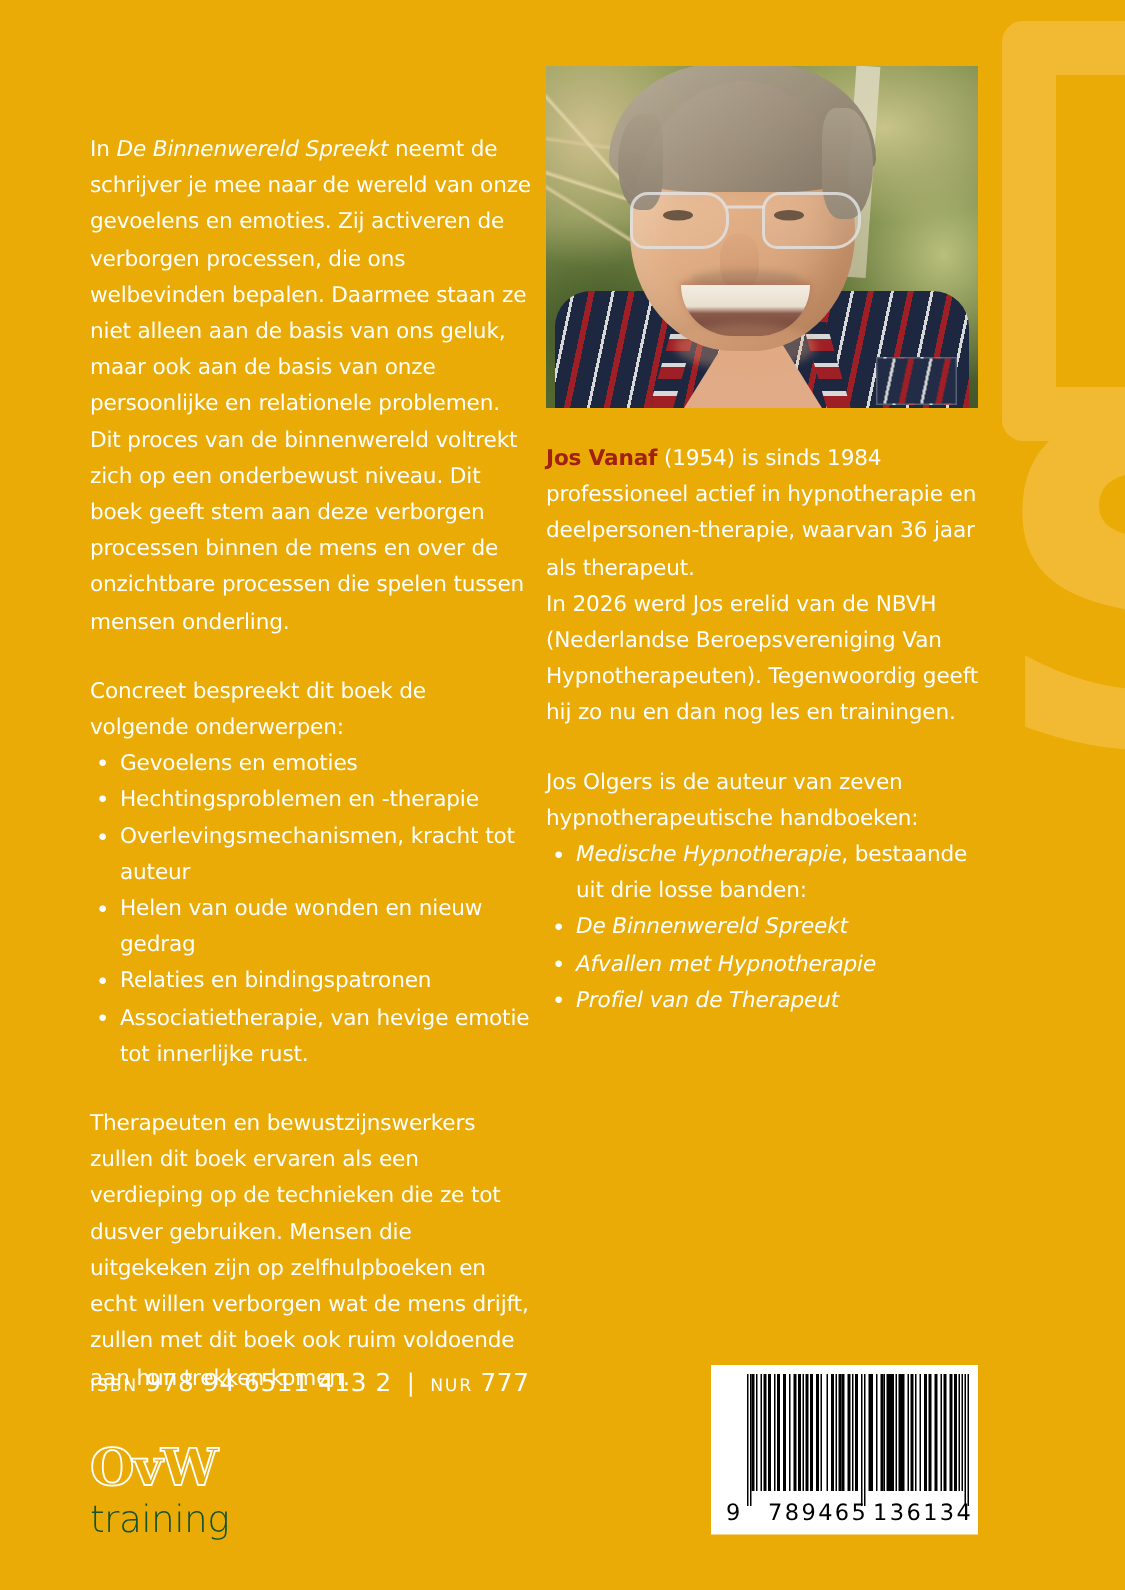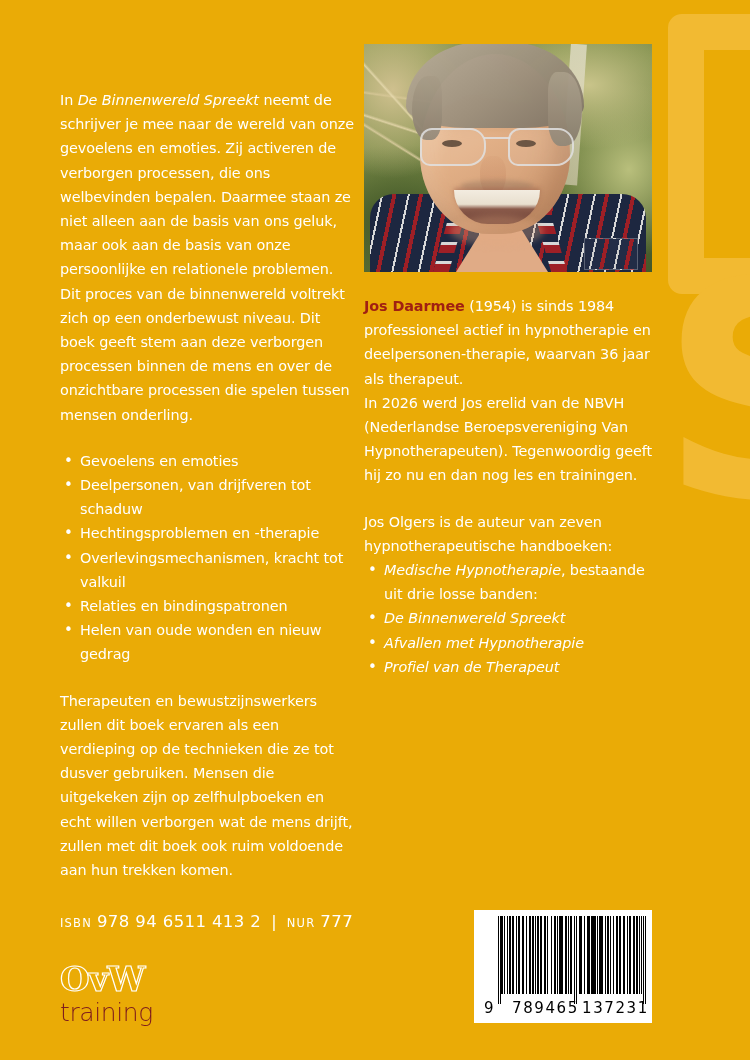--- a/index.html
+++ b/index.html
@@ -384,21 +384,21 @@
     font-size: 34px;
     line-height: 34px;
     color: transparent;
     -webkit-text-stroke: 1.2px #ffffff;
     letter-spacing: -1px;
   }
   .logo-training {
     font-family: "DejaVu Sans", sans-serif;
     font-size: 25px;
     line-height: 30px;
-    color: #7f1d1d;
+    color: #14532d;
     font-weight: 300;
     margin-top: 2px;
     letter-spacing: -0.4px;
   }
 
   
   #barcode {
     position: absolute;
     left: 474px;
     top: 910px;
@@ -453,28 +453,29 @@
 
   <div class="col-left">
 
     <div class="body-text">
       <p class="para"><span>In </span><em>De Binnenwereld Spreekt</em><span> neemt de schrijver je mee naar de wereld van onze gevoelens en emoties. Zij activeren de verborgen processen, die ons welbevinden bepalen. Daarmee staan ze niet alleen aan de basis van ons geluk, maar ook aan de basis van onze persoonlijke en relationele problemen.</span></p>
       <p class="para">Dit proces van de binnenwereld voltrekt zich op een onderbewust niveau. Dit boek geeft stem aan deze verborgen processen binnen de mens en over de onzichtbare processen die spelen tussen mensen onderling.</p>
     </div>
 
     <div class="gap"></div>
 
+    <div class="body-text">Concreet bespreekt dit boek de volgende onderwerpen:</div>
 
     <ul class="bullets body-text">
       <li>Gevoelens en emoties</li>
-      <li>Deelpersonen, van drijfveren tot schaduw</li>
       <li>Hechtingsproblemen en -therapie</li>
-      <li>Overlevingsmechanismen, kracht tot valkuil</li>
+      <li>Overlevingsmechanismen, kracht tot auteur</li>
+      <li>Helen van oude wonden en nieuw gedrag</li>
       <li>Relaties en bindingspatronen</li>
-      <li>Helen van oude wonden en nieuw gedrag</li>
+      <li>Associatietherapie, van hevige emotie tot innerlijke rust.</li>
     </ul>
 
     <div class="gap"></div>
 
     <p class="para body-text">Therapeuten en bewustzijnswerkers zullen dit boek ervaren als een verdieping op de technieken die ze tot dusver gebruiken. Mensen die uitgekeken zijn op zelfhulpboeken en echt willen verborgen wat de mens drijft, zullen met dit boek ook ruim voldoende aan hun trekken komen.</p>
   </div>
 
   <div class="col-right">
 
     <div class="photo-frame">
@@ -497,21 +498,21 @@
       </div>
       <div class="nose"></div>
       <div class="mustache"></div>
       <div class="smile"></div>
       <div class="chin"></div>
     </div>
 
     <div class="gap"></div>
 
     <div class="body-text">
-      <p class="para"><span class="author-name">Jos Daarmee</span><span> (1954) is sinds 1984 professioneel actief in hypnotherapie en deelpersonen-therapie, waarvan 36 jaar als therapeut.</span></p>
+      <p class="para"><span class="author-name">Jos Vanaf</span><span> (1954) is sinds 1984 professioneel actief in hypnotherapie en deelpersonen-therapie, waarvan 36 jaar als therapeut.</span></p>
       <p class="para">In 2026 werd Jos erelid van de NBVH (Nederlandse Beroepsvereniging Van Hypnotherapeuten). Tegenwoordig geeft hij zo nu en dan nog les en trainingen.</p>
     </div>
 
     <div class="gap"></div>
 
     <div class="body-text">Jos Olgers is de auteur van zeven hypnotherapeutische handboeken:</div>
 
     <ul class="bullets body-text">
       <li><em class="it">Medische Hypnotherapie</em><span>, bestaande uit drie losse banden:</span>
       </li>
@@ -641,18 +642,18 @@
           <div class="sp" style="width: 3px;"></div>
           <div class="bar" style="width: 2px;"></div>
           <div class="sp" style="width: 2px;"></div>
           <div class="bar tall" style="width: 2px;"></div>
           <div class="sp" style="width: 2px;"></div>
           <div class="bar tall" style="width: 2px;"></div>
         </div>
       <div class="bc-digits">
         <span class="bc-d1">9</span>
         <span class="bc-d2">789465</span>
-        <span class="bc-d3">137231</span>
+        <span class="bc-d3">136134</span>
       </div>
     </div>
   </div>
 
 </div>
 
 </body></html>

